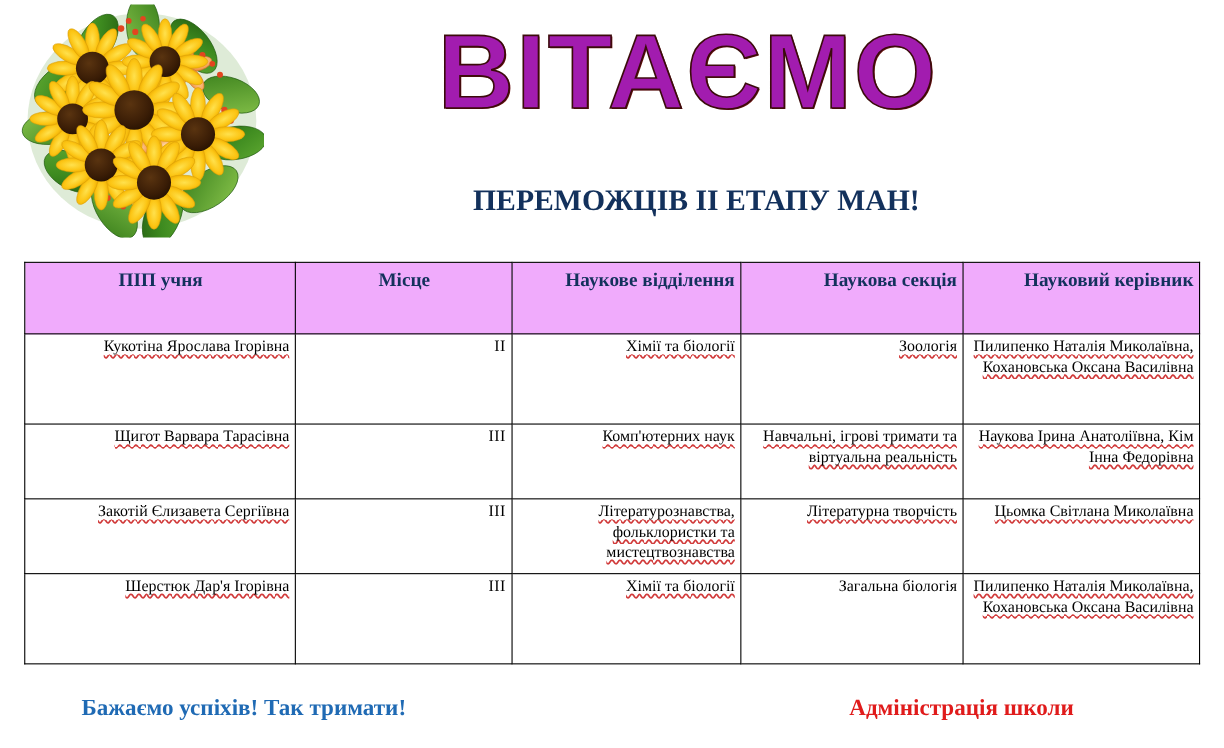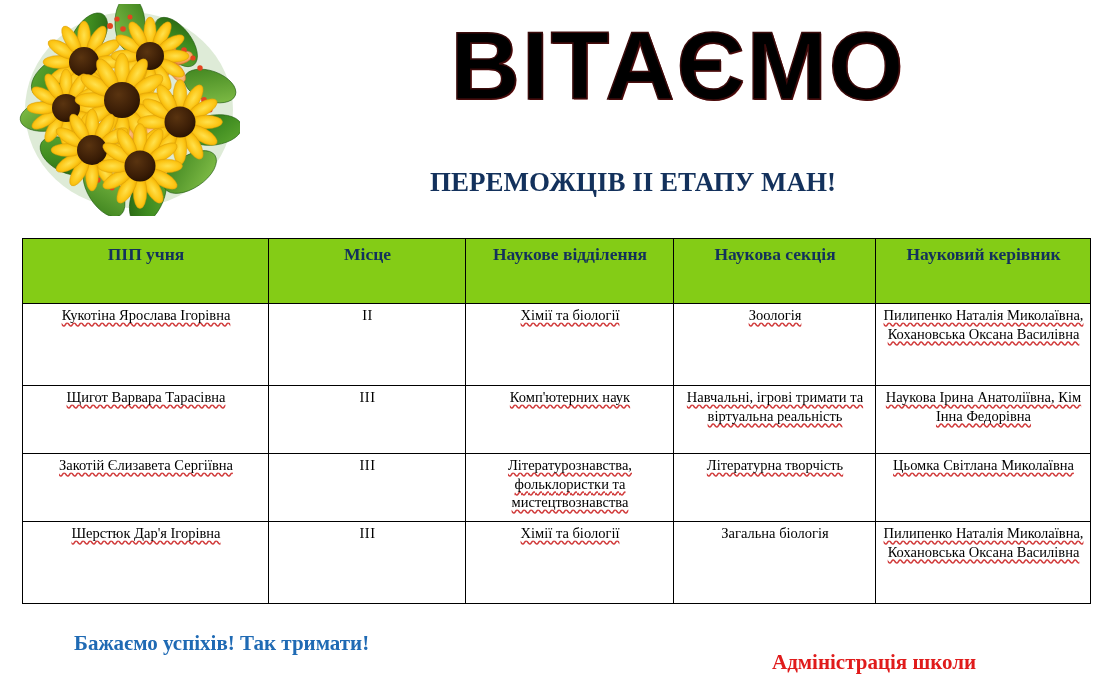--- a/index.html
+++ b/index.html
@@ -25,27 +25,27 @@
     width: 222px;
     height: 212px;
   }
 
   
   #title {
     position: absolute;
     left: 398px;
     top: 14px;
     width: 560px;
-    text-align: center;
+    text-align: left;
     font-family: "Liberation Sans", "DejaVu Sans", sans-serif;
     font-weight: bold;
     font-size: 96px;
     line-height: 104px;
     letter-spacing: 2px;
-    color: #000000;
+    color: #a21caf;
     -webkit-text-stroke: 1.5px #3b0b0b;
     text-shadow: 1px 1px 0 #6b1010;
     white-space: nowrap;
   }
 
   
   #subtitle {
     position: absolute;
     left: 430px;
     top: 166px;
@@ -69,25 +69,25 @@
     table-layout: fixed;
     font-family: "Liberation Serif", "DejaVu Serif", serif;
   }
   #results-table td, #results-table th {
     border: 1px solid #000000;
     vertical-align: top;
     padding: 2px 5px 2px 6px;
     font-size: 14.5px;
     line-height: 18.5px;
     color: #000000;
-    text-align: center;
+    text-align: right;
     font-weight: normal;
   }
   #results-table thead th {
-    background: #84cc16;
+    background: #f0abfc;
     font-weight: bold;
     font-size: 17.5px;
     line-height: 22px;
     color: #13315c;
     height: 58px;
     vertical-align: top;
     padding-top: 4px;
   }
   #results-table thead th.center-head {
     text-align: center;
@@ -137,21 +137,20 @@
   #footer-right {
     position: absolute;
     left: 772px;
     top: 630px;
     font-family: "Liberation Serif", "DejaVu Serif", serif;
     font-weight: bold;
     font-size: 21px;
     line-height: 26px;
     color: #e01b1b;
     white-space: nowrap;
-    margin-top: 19px;
   }
 </style>
 </head>
 <body>
 
 <div id="bouquet">
   <svg viewBox="0 0 222 212" width="222" height="212" aria-hidden="true">
     <defs>
       <radialGradient id="petalG" cx="50%" cy="45%" r="60%">
         <stop offset="0%" stop-color="#ffe14d"></stop>

